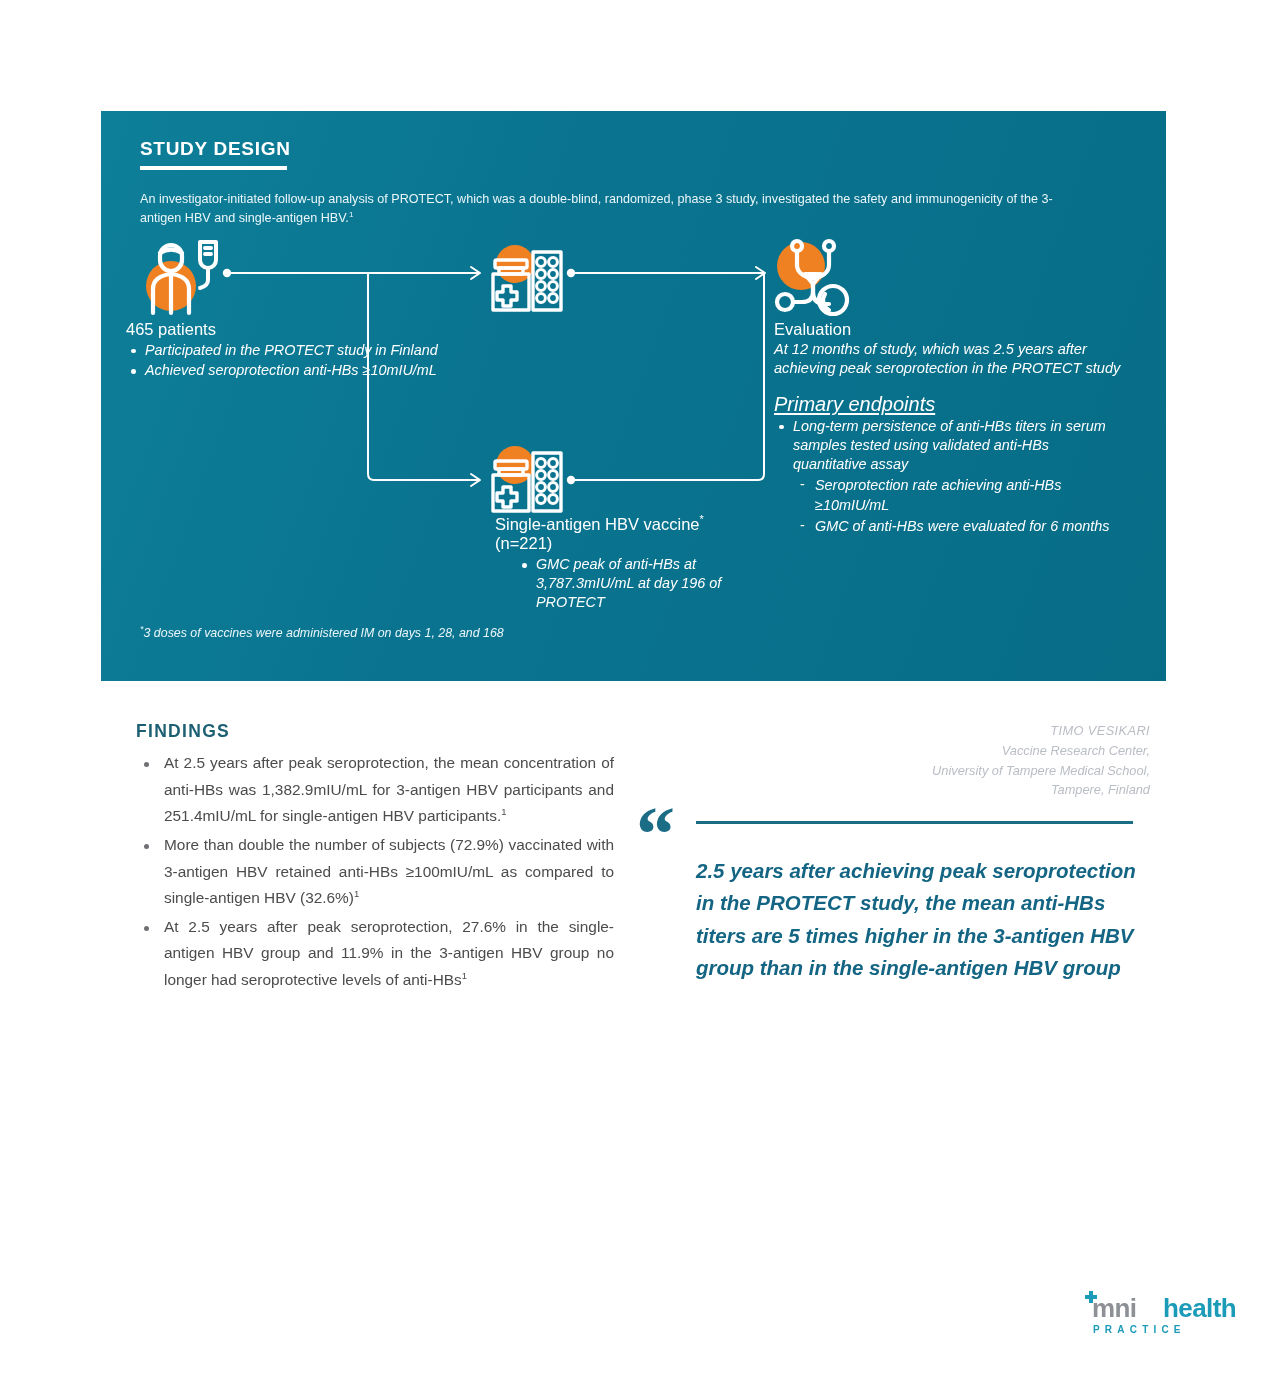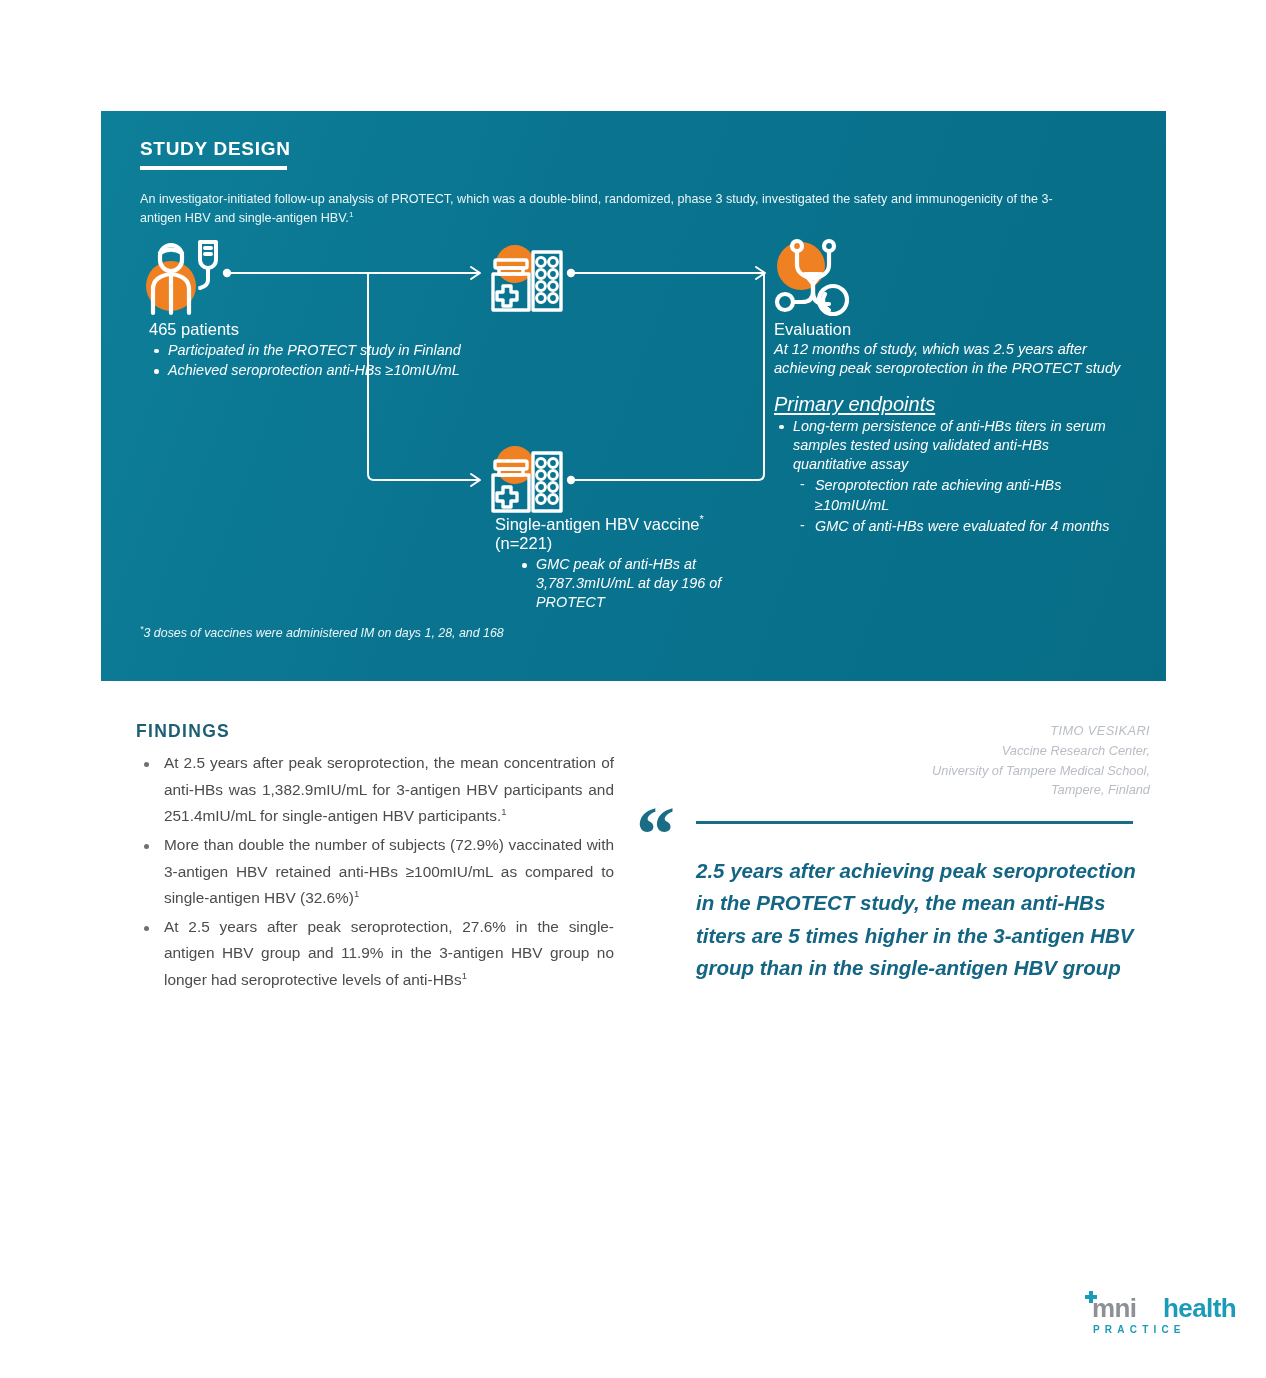--- a/index.html
+++ b/index.html
@@ -242,21 +242,21 @@
 
         <path d="M470 162 H557 q6 0 6 6 V363 q0 6 -6 6 H470" opacity="0"></path>
         <path d="M470 162 H663"></path>
         <path d="M470 369 H657 q6 0 6 -6 V162"></path>
         <circle cx="470" cy="162" r="4.2" fill="#ffffff" stroke="none"></circle>
         <circle cx="470" cy="369" r="4.2" fill="#ffffff" stroke="none"></circle>
         <path d="M655 156 l9 6 l-9 6" stroke-linecap="round" stroke-linejoin="round"></path>
       </g>
     </svg>
 
-    <div class="col" style="left:48px;top:209px;width:317px;">
+    <div class="col" style="left:25px;top:209px;width:317px;">
       <h3>465 patients</h3>
       <ul class="bul">
         <li>Participated in the PROTECT study in Finland</li>
         <li>Achieved seroprotection anti-HBs ≥10mIU/mL</li>
       </ul>
     </div>
 
 
     <div class="col" style="left:394px;top:402px;width:260px;">
       <h3><span>Single-antigen HBV vaccine</span><sup>*</sup><br><span>(n=221)</span></h3>
@@ -267,21 +267,21 @@
 
     <div class="col" style="left:673px;top:209px;width:352px;">
       <h3>Evaluation</h3>
       <p class="sub">At 12 months of study, which was 2.5 years after achieving peak seroprotection in the PROTECT study</p>
       <span class="endpoints-label">Primary endpoints</span>
       <ul class="bul">
         <li>Long-term persistence of anti-HBs titers in serum samples tested using validated anti-HBs quantitative assay</li>
       </ul>
       <ul class="dash" style="margin-left:24px;">
         <li>Seroprotection rate achieving anti-HBs ≥10mIU/mL</li>
-        <li>GMC of anti-HBs were evaluated for 4 months</li>
+        <li>GMC of anti-HBs were evaluated for 6 months</li>
       </ul>
     </div>
 
     <div class="footnote"><sup>*</sup><span>3 doses of vaccines were administered IM on days 1, 28, and 168</span></div>
   </div>
 
   <div class="findings-h">FINDINGS</div>
   <ul class="findings-list">
     <li><span>At 2.5 years after peak seroprotection, the mean concentration of anti-HBs was 1,382.9mIU/mL for 3-antigen HBV participants and 251.4mIU/mL for single-antigen HBV participants.</span><sup>1</sup></li>
     <li><span>More than double the number of subjects (72.9%) vaccinated with 3-antigen HBV retained anti-HBs ≥100mIU/mL as compared to single-antigen HBV (32.6%)</span><sup>1</sup></li>

